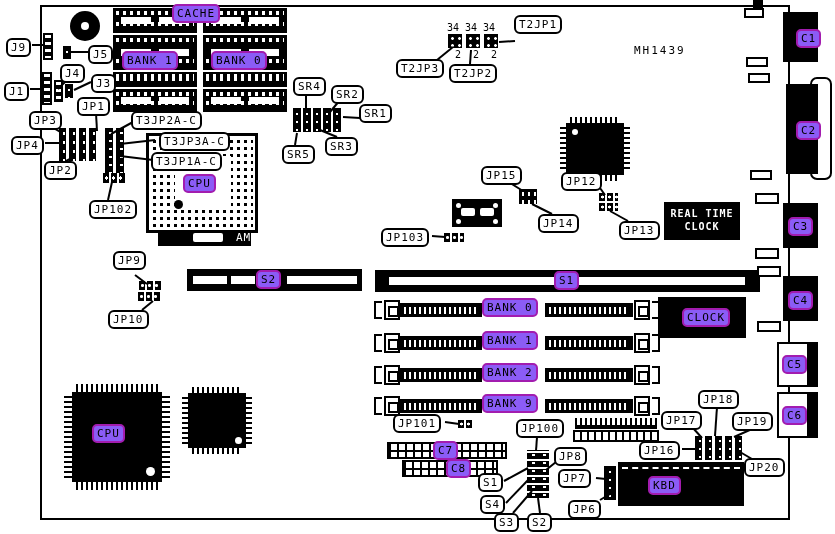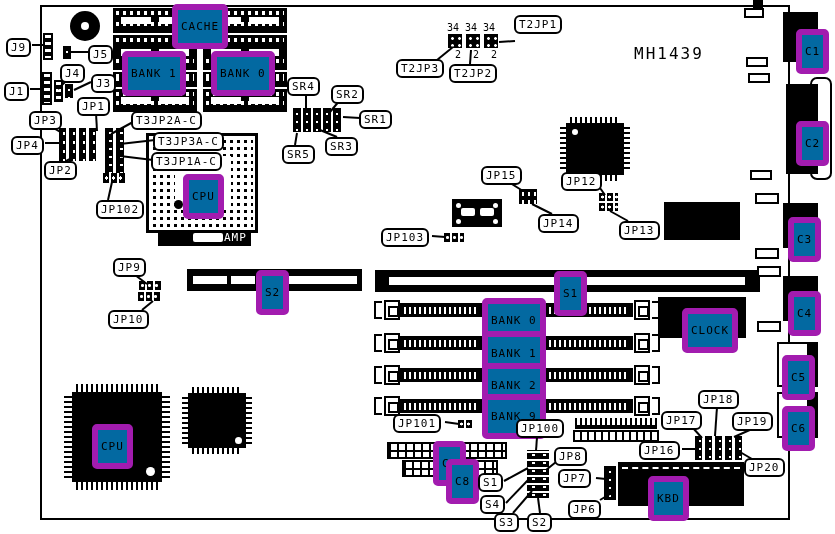--- a/index.html
+++ b/index.html
@@ -3,22 +3,22 @@
 <meta charset="utf-8">
 <style>
   *{margin:0;padding:0;box-sizing:border-box}
   html,body{background:#fff}
   #stage{position:relative;width:835px;height:534px;background:#fff;overflow:hidden;
          font-family:"DejaVu Sans Mono",monospace;color:#000}
   .abs{position:absolute}
   #pcb{position:absolute;left:40px;top:5px;width:750px;height:515px;border:2px solid #000;background:#fff;z-index:0}
   .co{position:absolute;background:#fff;border:2px solid #000;border-radius:6px;
       font-size:11px;line-height:13px;letter-spacing:1px;padding:1px 3px;white-space:nowrap;z-index:6}
-  .lbl{position:absolute;background:#0369a1;border:6px solid #a21caf;border-radius:5px;
-      font-size:11px;line-height:13px;letter-spacing:1px;padding:10px 3px;white-space:nowrap;z-index:4}
+  .lbl{position:absolute;background:#8b5cf6;border:2px solid #a21caf;border-radius:5px;
+      font-size:11px;line-height:13px;letter-spacing:1px;padding:1px 3px;white-space:nowrap;z-index:4}
   .blk{position:absolute;background:#000}
   .jv{position:absolute;background-color:#000;background-image:radial-gradient(#fff 1.3px,transparent 1.5px);
       background-size:8px 8px;background-position:50% 2px}
   .jh{position:absolute;background-color:#000;
       background-image:radial-gradient(#fff 1.2px,transparent 1.4px),repeating-linear-gradient(90deg,transparent 0 6px,#fff 6px 8px);
       background-size:7px 100%,auto}
   .jblk{position:absolute;background-color:#000;background-image:radial-gradient(#fff 1.3px,transparent 1.5px);
       background-size:7px 7px;background-position:1px 1px}
   .pinstrip{position:absolute;border:2px solid #000;background:repeating-linear-gradient(180deg,#fff 0 3px,#000 3px 7px)}
   .dip{position:absolute;background:
@@ -42,21 +42,21 @@
   .pga{position:absolute;border:3px solid #000;background:#fff}
   .pga .field{position:absolute;inset:2px;background-image:radial-gradient(#000 1.6px,transparent 1.8px);background-size:7px 7px}
   .pga .mask{position:absolute;left:26px;top:20px;right:24px;bottom:24px;background:#fff}
   .wdot{position:absolute;background:#fff;border-radius:50%;z-index:2}
   .bdot{position:absolute;background:#000;border-radius:50%;z-index:2}
   .tab{position:absolute;border:2px solid #000;background:#fff}
   .num{position:absolute;font-size:10px;line-height:11px;z-index:4}
   .wtx{position:absolute;color:#fff;font-size:11px;line-height:13px;letter-spacing:1px;z-index:3}
   #rtc-text{position:absolute;color:#fff;font-weight:bold;font-size:10px;line-height:13px;letter-spacing:1px;
       text-align:center;z-index:3}
-  #mh{position:absolute;font-size:16px;letter-spacing:2px;z-index:2}
+  #mh{position:absolute;font-size:11px;letter-spacing:2px;z-index:2}
   svg.lines{position:absolute;left:0;top:0;z-index:5;pointer-events:none}
   .dash{position:absolute;border-top:2px dashed #fff;z-index:2}
 </style>
 </head>
 <body>
 
 <div id="stage">
 
   <div id="pcb"></div>
 
@@ -85,21 +85,21 @@
   <div class="lbl" style="left:211px;top:51px">BANK 0</div>
 
   <div class="pga" style="left:146px;top:133px;width:112px;height:100px">
     <div class="field"></div>
     <div class="mask"></div>
   </div>
   <div class="lbl" style="left:183px;top:174px">CPU</div>
   <div class="bdot" style="left:174px;top:200px;width:9px;height:9px"></div>
   <div class="blk" style="left:158px;top:230px;width:93px;height:16px"></div>
   <div class="wdot" style="left:193px;top:233px;width:30px;height:9px;border-radius:2px"></div>
-  <div class="wtx" style="left:224px;top:231px">AMP</div>
+  <div class="wtx" style="left:236px;top:231px">AMP</div>
 
   <div class="jv" style="left:293px;top:108px;width:8px;height:24px"></div>
   <div class="jv" style="left:303px;top:108px;width:8px;height:24px"></div>
   <div class="jv" style="left:313px;top:108px;width:8px;height:24px"></div>
   <div class="jv" style="left:323px;top:108px;width:8px;height:24px"></div>
   <div class="jv" style="left:333px;top:108px;width:8px;height:24px"></div>
 
   <span class="num" style="left:447px;top:22px">34</span>
   <span class="num" style="left:465px;top:22px">34</span>
   <span class="num" style="left:483px;top:22px">34</span>
@@ -125,20 +125,24 @@
   <div class="blk" style="left:452px;top:199px;width:50px;height:28px"></div>
   <div class="wdot" style="left:456px;top:203px;width:5px;height:5px"></div>
   <div class="wdot" style="left:493px;top:203px;width:5px;height:5px"></div>
   <div class="wdot" style="left:456px;top:219px;width:5px;height:5px"></div>
   <div class="wdot" style="left:493px;top:219px;width:5px;height:5px"></div>
   <div class="wdot" style="left:461px;top:208px;width:14px;height:8px;border-radius:2px"></div>
   <div class="wdot" style="left:480px;top:208px;width:14px;height:8px;border-radius:2px"></div>
   <div class="jh" style="left:444px;top:233px;width:20px;height:9px"></div>
 
   <div class="blk" style="left:664px;top:202px;width:76px;height:38px"></div>
+  <div id="rtc-text" style="left:664px;top:207px;width:76px">
+    <div>REAL TIME</div>
+    <div>CLOCK</div>
+  </div>
 
   <div class="jh" style="left:139px;top:281px;width:22px;height:9px"></div>
   <div class="jh" style="left:138px;top:292px;width:23px;height:9px"></div>
 
   <div class="blk" style="left:187px;top:269px;width:175px;height:22px"></div>
   <div class="wdot" style="left:193px;top:276px;width:34px;height:8px;border-radius:0"></div>
   <div class="wdot" style="left:231px;top:276px;width:24px;height:8px;border-radius:0"></div>
   <div class="wdot" style="left:287px;top:276px;width:70px;height:8px;border-radius:0"></div>
   <div class="lbl" style="left:256px;top:270px">S2</div>
 
@@ -292,37 +296,37 @@
   <div class="co" style="left:6px;top:38px">J9</div>
   <div class="co" style="left:88px;top:45px">J5</div>
   <div class="co" style="left:60px;top:64px">J4</div>
   <div class="co" style="left:4px;top:82px">J1</div>
   <div class="co" style="left:91px;top:74px">J3</div>
   <div class="co" style="left:77px;top:97px">JP1</div>
   <div class="co" style="left:29px;top:111px">JP3</div>
   <div class="co" style="left:11px;top:136px">JP4</div>
   <div class="co" style="left:44px;top:161px">JP2</div>
   <div class="co" style="left:131px;top:111px">T3JP2A-C</div>
-  <div class="co" style="left:153px;top:132px">T3JP3A-C</div>
+  <div class="co" style="left:159px;top:132px">T3JP3A-C</div>
   <div class="co" style="left:151px;top:152px">T3JP1A-C</div>
-  <div class="co" style="left:96px;top:200px">JP102</div>
-  <div class="co" style="left:287px;top:77px">SR4</div>
+  <div class="co" style="left:89px;top:200px">JP102</div>
+  <div class="co" style="left:293px;top:77px">SR4</div>
   <div class="co" style="left:331px;top:85px">SR2</div>
-  <div class="co" style="left:359px;top:110px">SR1</div>
+  <div class="co" style="left:359px;top:104px">SR1</div>
   <div class="co" style="left:325px;top:137px">SR3</div>
   <div class="co" style="left:282px;top:145px">SR5</div>
   <div class="co" style="left:396px;top:59px">T2JP3</div>
   <div class="co" style="left:449px;top:64px">T2JP2</div>
   <div class="co" style="left:514px;top:15px">T2JP1</div>
   <div class="co" style="left:481px;top:166px">JP15</div>
   <div class="co" style="left:561px;top:172px">JP12</div>
   <div class="co" style="left:538px;top:214px">JP14</div>
   <div class="co" style="left:619px;top:221px">JP13</div>
   <div class="co" style="left:381px;top:228px">JP103</div>
-  <div class="co" style="left:113px;top:258px">JP9</div>
+  <div class="co" style="left:113px;top:251px">JP9</div>
   <div class="co" style="left:108px;top:310px">JP10</div>
   <div class="co" style="left:393px;top:414px">JP101</div>
   <div class="co" style="left:516px;top:419px">JP100</div>
   <div class="co" style="left:478px;top:473px">S1</div>
   <div class="co" style="left:480px;top:495px">S4</div>
   <div class="co" style="left:494px;top:513px">S3</div>
   <div class="co" style="left:527px;top:513px">S2</div>
   <div class="co" style="left:554px;top:447px">JP8</div>
   <div class="co" style="left:558px;top:469px">JP7</div>
   <div class="co" style="left:568px;top:500px">JP6</div>

